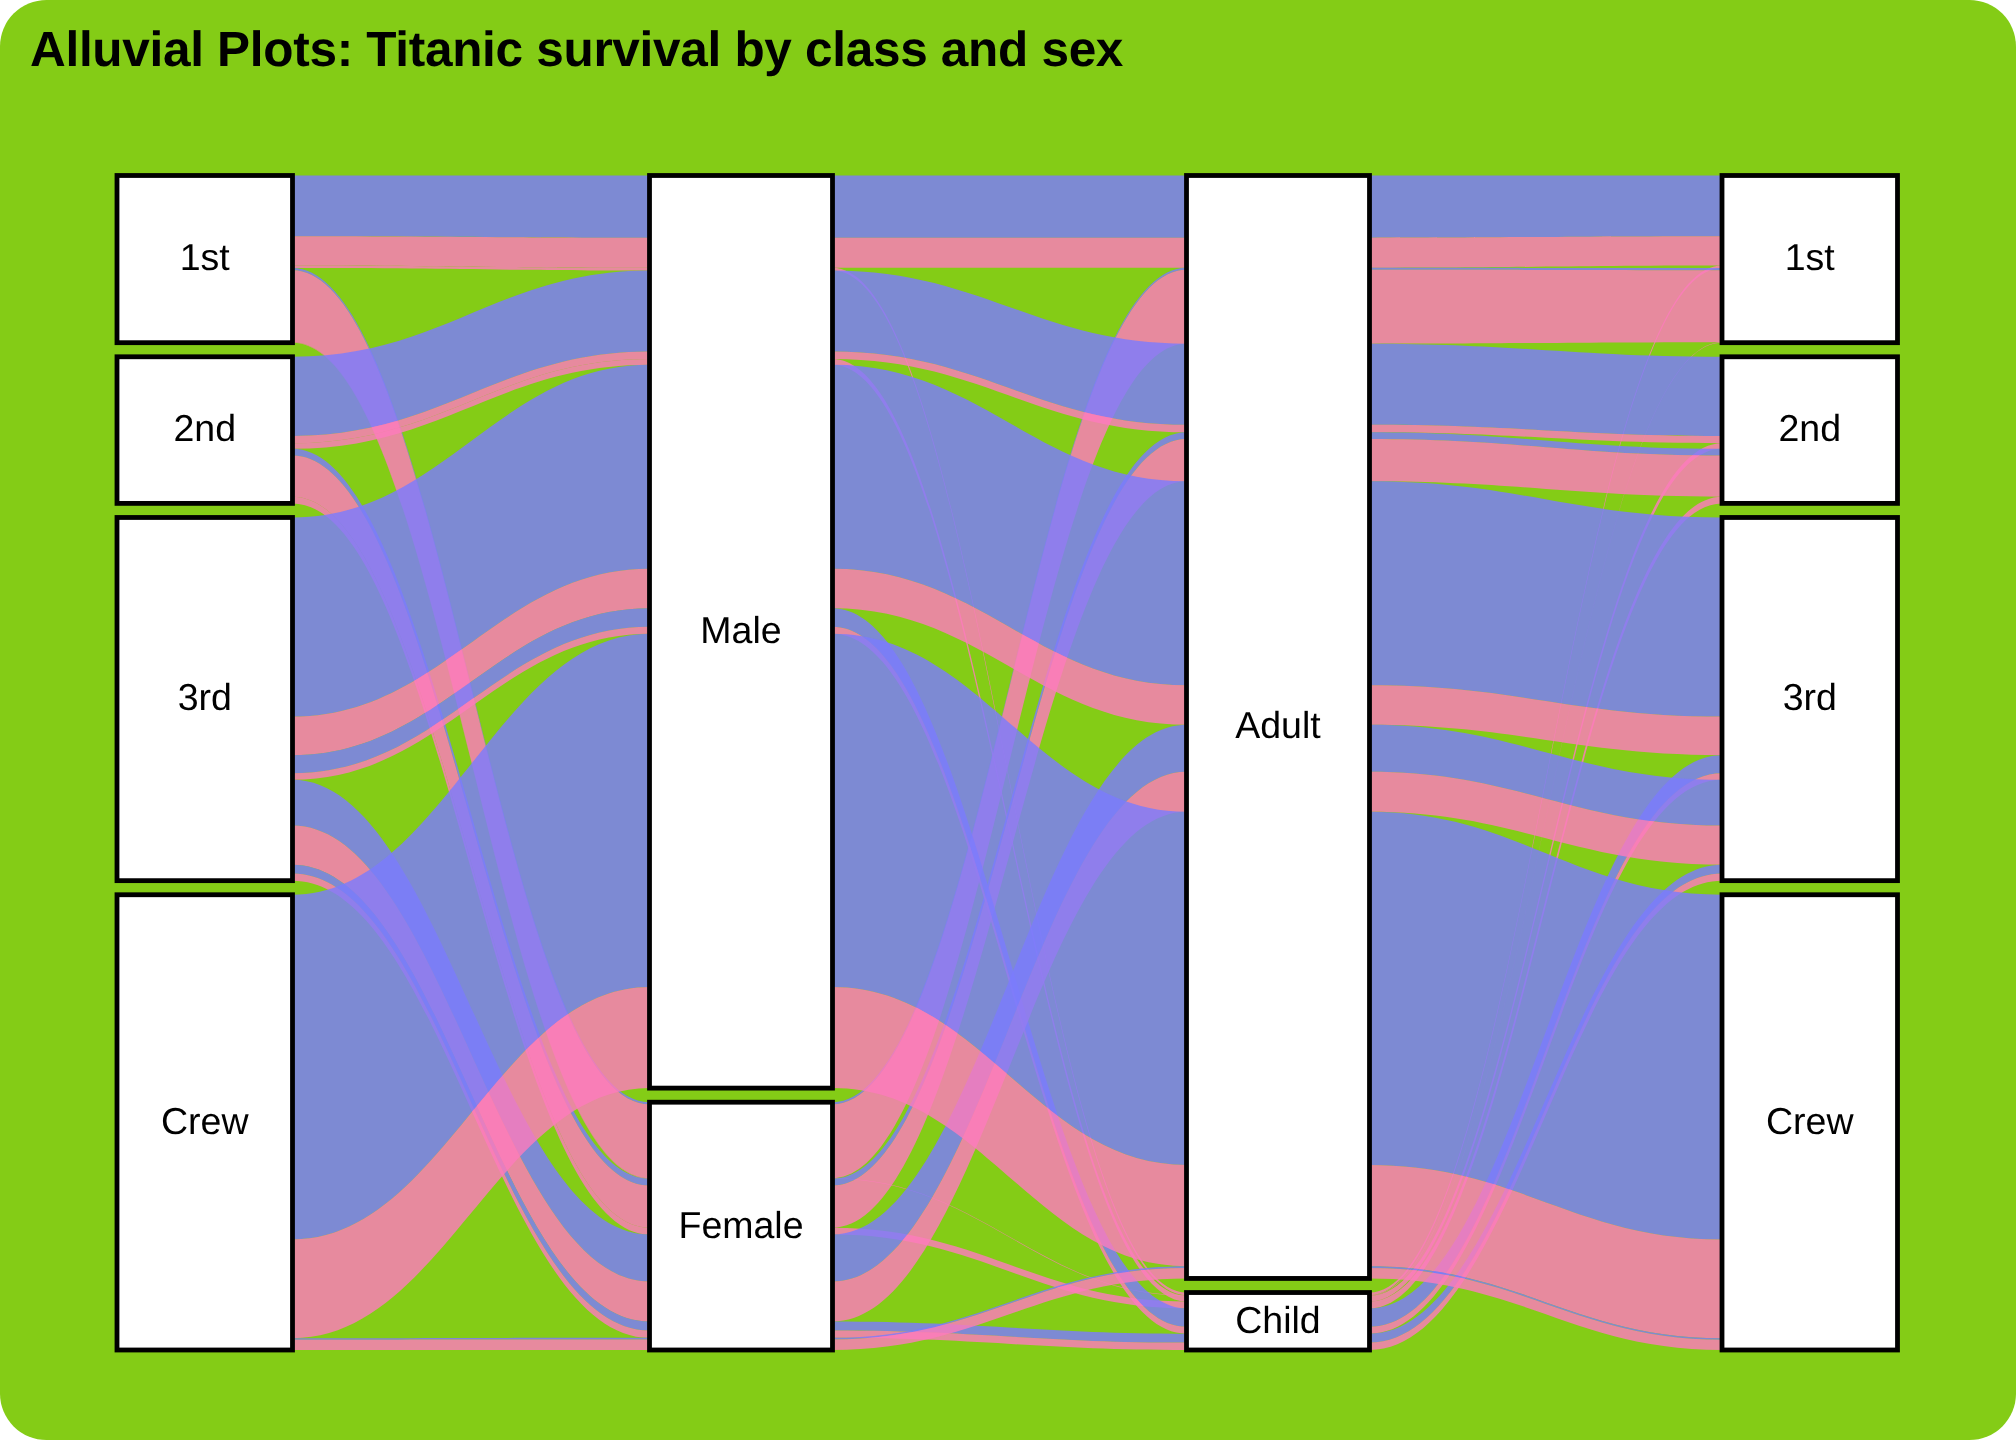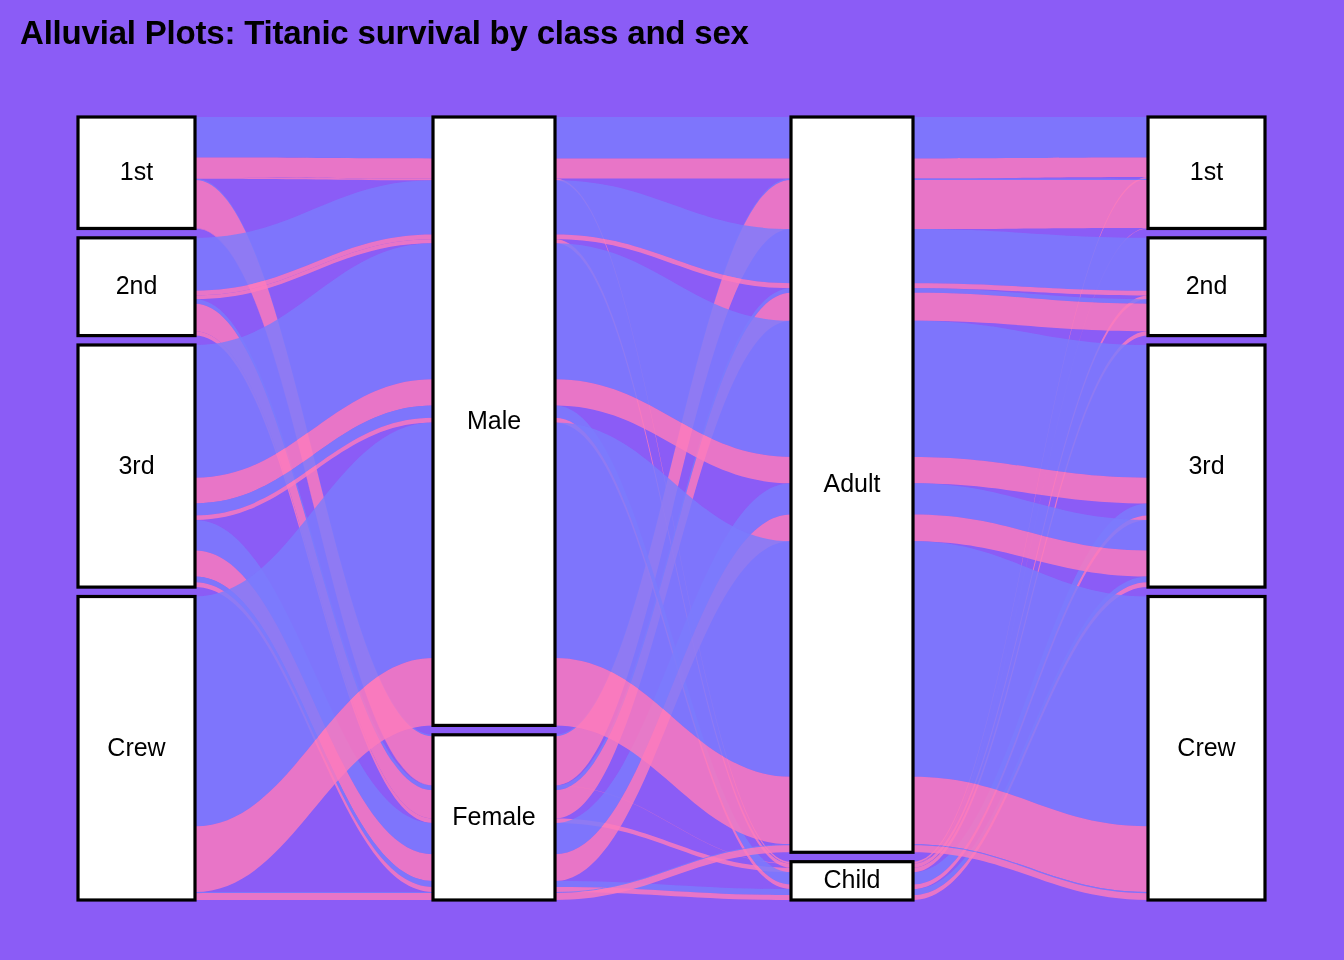--- a/index.html
+++ b/index.html
@@ -1,17 +1,17 @@
 <!DOCTYPE html>
 <html><head>
 <meta charset="utf-8">
 <style>
   html,body{margin:0;padding:0;background:#ffffff;}
   body{width:1344px;height:960px;font-family:"Liberation Sans",sans-serif;overflow:hidden;}
-  #root{position:relative;width:1344px;height:960px;background:#8b5cf6;}
+  #root{position:relative;width:1344px;height:960px;background:#84cc16;border-radius:31px;}
   #title{
     position:absolute;left:20px;top:14px;
     font-family:"Liberation Sans",sans-serif;
     font-weight:bold;font-size:33px;color:#000000;
     letter-spacing:-0.2px;white-space:nowrap;
   }
   #plot{position:absolute;left:0;top:0;width:1344px;height:960px;}
   .axis-label{
     font-family:"Liberation Sans",sans-serif;
     font-size:25px;fill:#000000;

